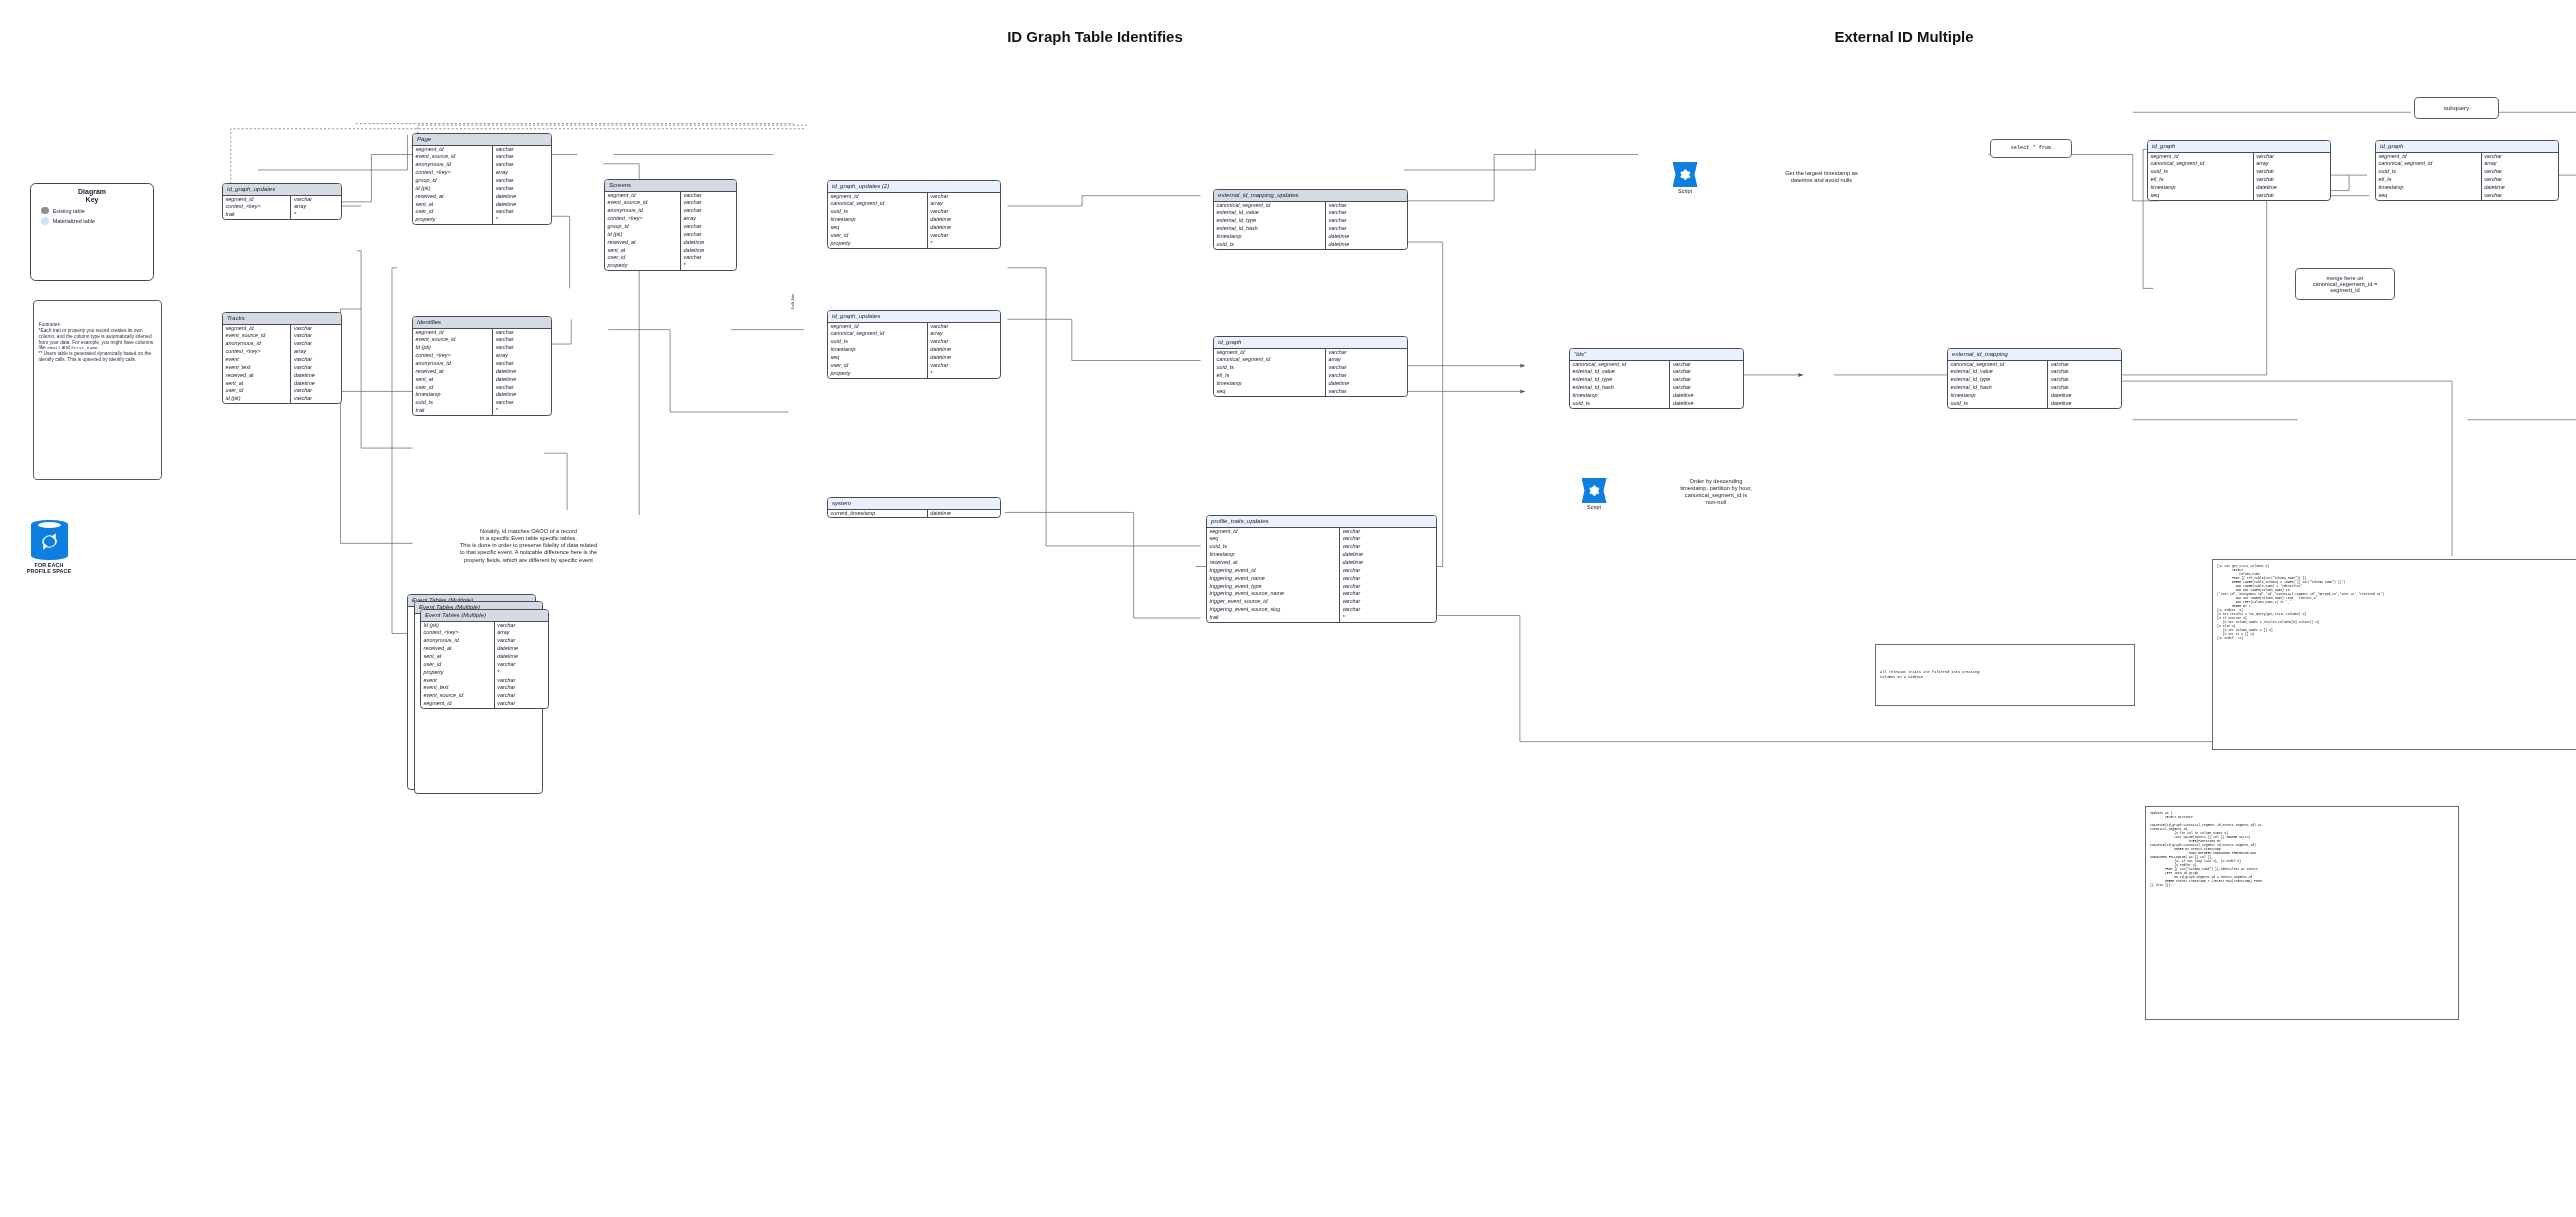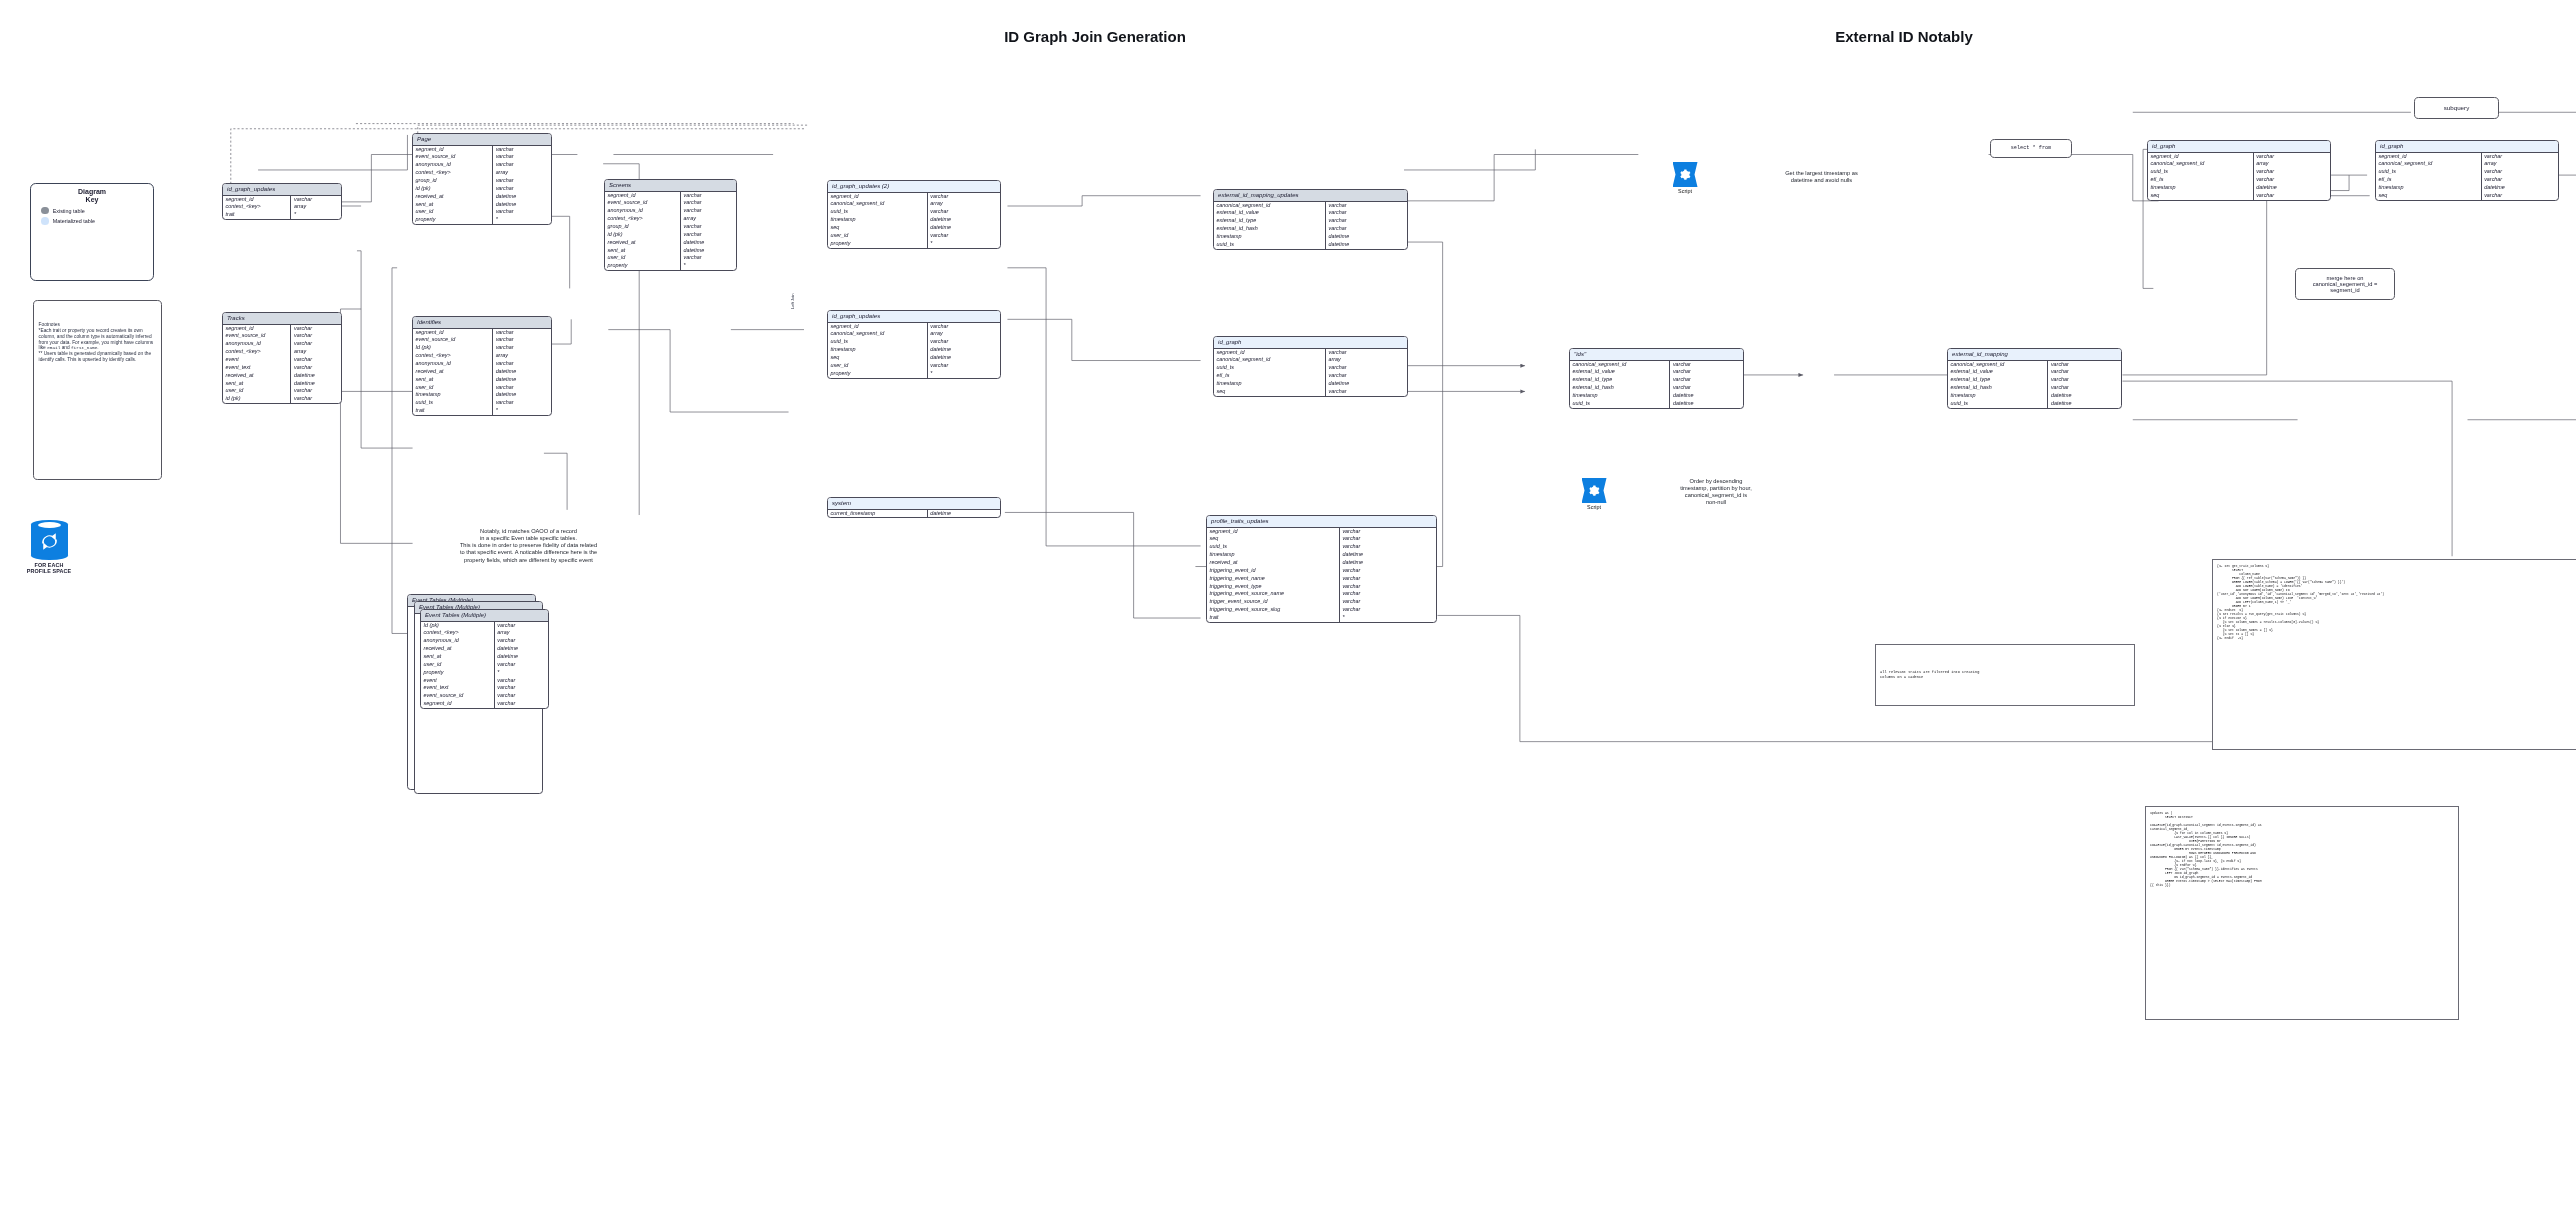--- a/index.html
+++ b/index.html
@@ -221,22 +221,22 @@
 
       <path d="M5927,1190 L5927,1260"></path>
     </g>
     <defs>
       <marker id="arrow" markerWidth="8" markerHeight="8" refX="7" refY="3" orient="auto">
         <path d="M0,0 L7,3 L0,6 z" fill="#5b5b66"></path>
       </marker>
     </defs>
   </svg>
 
-  <div class="section-title" style="left:979px; top:28px; width:232px;">ID Graph Join Generation</div>
-  <div class="section-title" style="left:1788px; top:28px; width:232px;">External ID Notably</div>
+  <div class="section-title" style="left:979px; top:28px; width:232px;">ID Graph Table Identifies</div>
+  <div class="section-title" style="left:1788px; top:28px; width:232px;">External ID Multiple</div>
   <div class="section-title" style="left:2524px; top:28px; width:232px;">Profile Traits</div>
 
   <div class="keybox" style="left:30px; top:183px; width:124px; height:98px;">
     <div class="ktitle">
       <div>Diagram</div>
       <div>Key</div>
     </div>
     <div class="keyrow">
       <span class="keydot" id="dot-existing" style="background: rgb(138, 144, 153);"></span>
       <span class="keylabel">Existing table</span>

